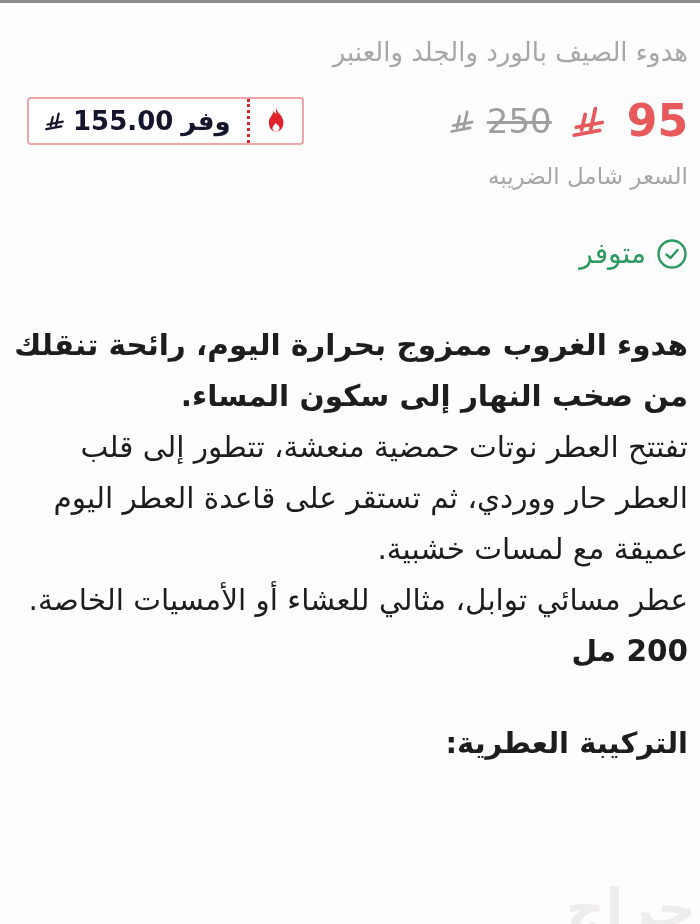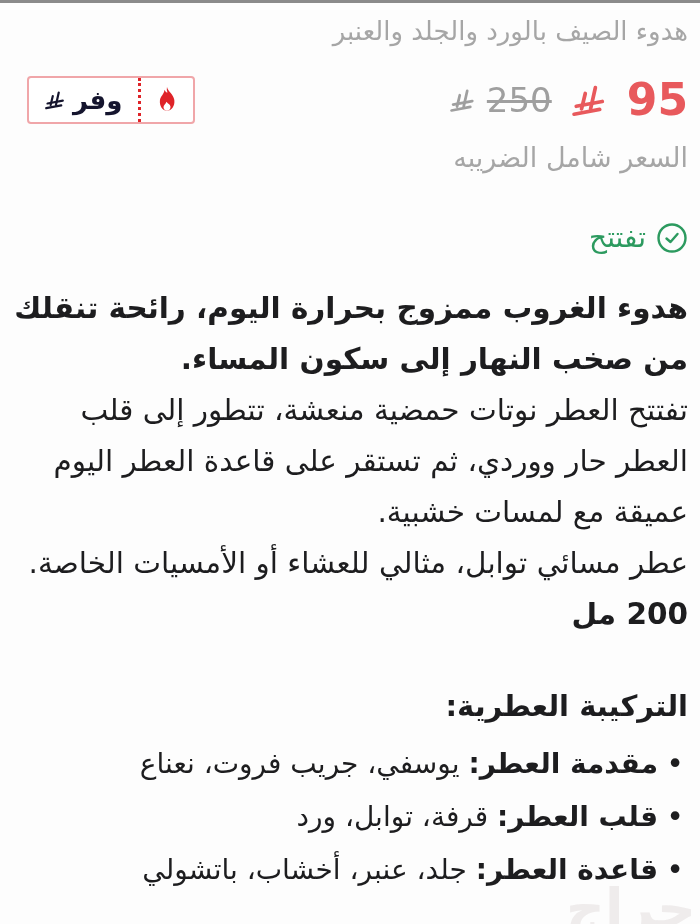--- a/index.html
+++ b/index.html
@@ -22,20 +22,21 @@
     color:var(--dark-text);
   }
   .top-border{position:absolute;top:0;left:0;right:0;height:3px;background:#8b8b8b;}
   .page{padding:16px 12px 0 12px;position:relative;height:100%;}
 
   .product-title{
     font-size:26px;
     color:var(--gray-text);
     font-weight:400;
     text-align:right;
+    margin-top:21px;
   }
 
   .price-row{
     margin-top:28px;
     display:flex;
     align-items:center;
     gap:20px;
   }
   .price-current{
     display:flex;
@@ -83,35 +84,35 @@
     padding:0 16px;
     font-weight:700;
     font-size:26px;
     color:#15152e;
   }
   .save-text .riyal{width:20px;height:20px;margin-top:3px;color:#15152e;}
 
   .tax-note{
     margin-top:17px;
     color:var(--gray-text);
-    font-size:27px;
+    font-size:23px;
   }
 
   .availability{
     margin-top:48px;
     display:flex;
     align-items:center;
     gap:10px;
     color:var(--green);
     font-size:28px;
   }
   .availability svg{width:32px;height:32px;}
 
   .description{
-    margin-top:29px;
+    margin-top:50px;
     font-size:29.5px;
     line-height:51px;
     text-align:right;
   }
   .description p{margin:0;}
   .bold{font-weight:700;}
 
   .composition-heading{
     margin-top:49px;
     font-size:29px;
@@ -181,57 +182,47 @@
     <div class="save-badge">
       <div class="flame-cell">
         <svg viewBox="0 0 48 52" fill="#df2328">
           <path d="M24 2 C26 11 36 15 37.5 26 C39 37 32 46 24 46 C16 46 9.5 37 11 26 C12 19 18.5 15.5 19.5 7 C21.5 11.5 23.5 13 25 11.5 C23.2 8.5 23.6 5 24 2 Z"></path>
           <path fill="#ffffff" d="M24 46 C20.5 46 17.5 43 17.5 39.5 C17.5 35 22 33.5 23 29 C26 33 30.5 34 30.5 39 C30.5 43 27.5 46 24 46 Z"></path>
         </svg>
       </div>
       <div class="badge-divider"></div>
       <div class="save-text">
         <span>وفر</span>
+        <span>155.00</span>
         <svg class="riyal" viewBox="0 0 64 64" fill="none" stroke="currentColor" stroke-width="7" stroke-linecap="round">
           <path d="M44 5 L35 45"></path>
           <path d="M25 16 L18 45"></path>
           <path d="M8 40 L57 31"></path>
           <path d="M4 55 L52 46"></path>
         </svg>
       </div>
     </div>
 
   </div>
 
   <div class="tax-note">السعر شامل الضريبه</div>
 
   <div class="availability">
     <svg viewBox="0 0 32 32" fill="none" stroke="currentColor" stroke-width="2.4" stroke-linecap="round" stroke-linejoin="round">
       <circle cx="16" cy="16" r="13.5"></circle>
       <path d="M10.5 16.5 L14.5 20 L21.5 12"></path>
     </svg>
-    <span>تفتتح</span>
+    <span>متوفر</span>
   </div>
 
   <div class="description">
     <p class="bold">هدوء الغروب ممزوج بحرارة اليوم، رائحة تنقلك من صخب النهار إلى سكون المساء.</p>
     <p>تفتتح العطر نوتات حمضية منعشة، تتطور إلى قلب العطر حار ووردي، ثم تستقر على قاعدة العطر اليوم عميقة مع لمسات خشبية.</p>
     <p>عطر مسائي توابل، مثالي للعشاء أو الأمسيات الخاصة.</p>
     <p class="bold">200 مل</p>
   </div>
 
   <div class="composition-heading">التركيبة العطرية:</div>
 
-  <ul class="notes">
-    <li>
-      <span class="note-label">مقدمة العطر:</span><span> يوسفي، جريب فروت، نعناع</span>
-    </li>
-    <li>
-      <span class="note-label">قلب العطر:</span><span> قرفة، توابل، ورد</span>
-    </li>
-    <li>
-      <span class="note-label">قاعدة العطر:</span><span> جلد، عنبر، أخشاب، باتشولي</span>
-    </li>
-  </ul>
 
   <div class="watermark">حراج</div>
 
 </div>
 
 </body></html>

